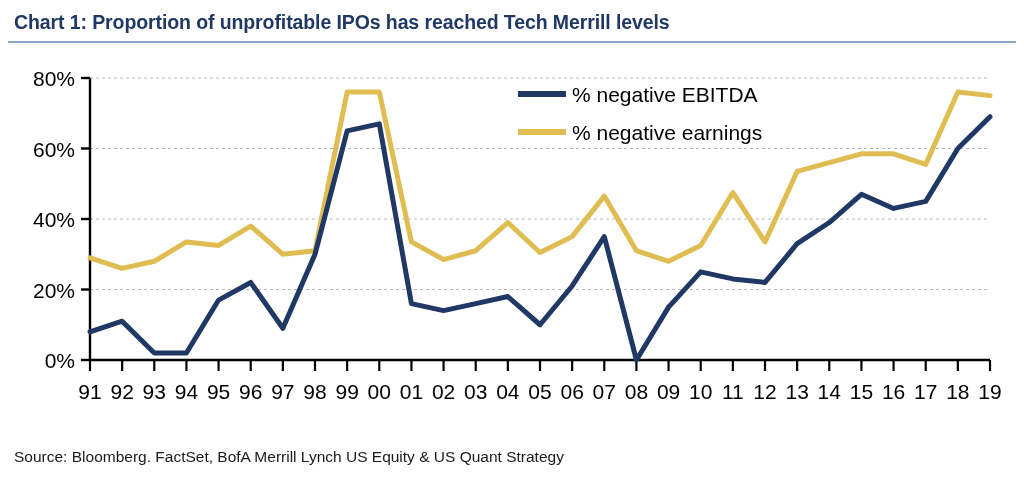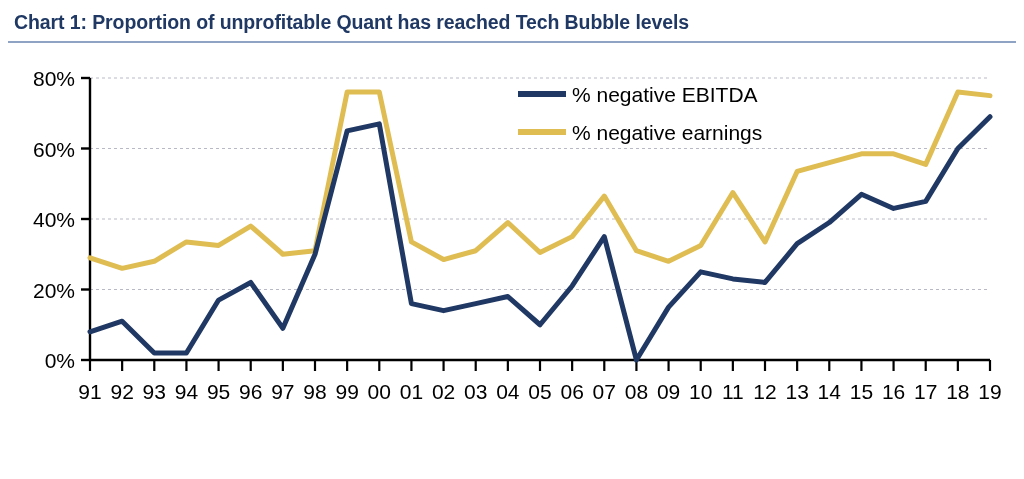--- a/index.html
+++ b/index.html
@@ -83,21 +83,21 @@
     font-size: 21px;
     fill: #000000;
   }
 </style>
 </head>
 <body>
 
 <div id="page">
 
   <div class="title-block">
-    <div class="chart-title">Chart 1: Proportion of unprofitable Quant has reached Tech Bubble levels</div>
+    <div class="chart-title">Chart 1: Proportion of unprofitable IPOs has reached Tech Merrill levels</div>
     <div class="title-rule"></div>
   </div>
 
   <div class="plot-wrap">
     <svg class="plot-svg" id="chart-svg" width="1024" height="380" viewBox="0 0 1024 380">
       <g id="gridlines">
           <line x1="90" x2="990" y1="243.5" y2="243.5" stroke="#b9b9c6" stroke-width="1" stroke-dasharray="3 3"></line>
           <line x1="90" x2="990" y1="173" y2="173" stroke="#b9b9c6" stroke-width="1" stroke-dasharray="3 3"></line>
           <line x1="90" x2="990" y1="102.5" y2="102.5" stroke="#b9b9c6" stroke-width="1" stroke-dasharray="3 3"></line>
           <line x1="90" x2="990" y1="32" y2="32" stroke="#b9b9c6" stroke-width="1" stroke-dasharray="3 3"></line>
@@ -182,14 +182,15 @@
         </g>
       <g id="legend-group">
           <line x1="518" x2="566" y1="48" y2="48" stroke="#1F3864" stroke-width="6" stroke-linecap="butt"></line>
           <text x="572" y="56" class="legend-text">% negative EBITDA</text>
           <line x1="518" x2="566" y1="86" y2="86" stroke="#DFBD53" stroke-width="6" stroke-linecap="butt"></line>
           <text x="572" y="94" class="legend-text">% negative earnings</text>
         </g>
     </svg>
   </div>
 
+  <div class="source-note">Source: Bloomberg. FactSet, BofA Merrill Lynch US Equity &amp; US Quant Strategy</div>
 
 </div>
 
 </body></html>

